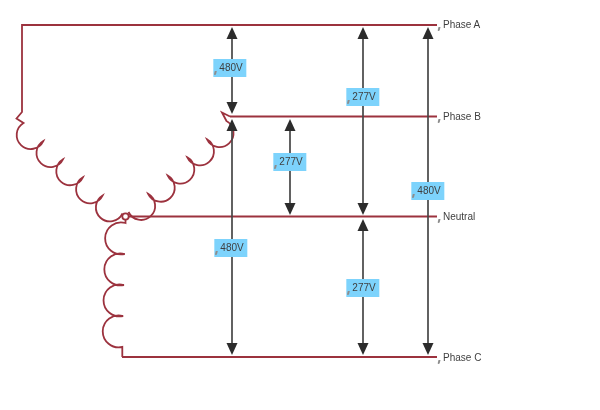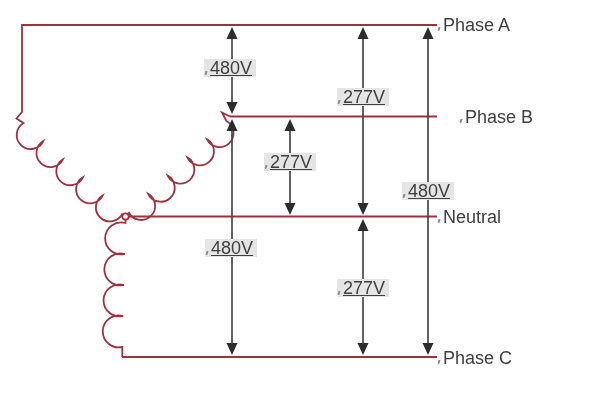--- a/index.html
+++ b/index.html
@@ -11,29 +11,28 @@
     overflow:hidden;
   }
   .stage svg{position:absolute;left:0;top:0;}
   .red{stroke:#9c323e;stroke-width:1.8;fill:none;}
   .stem{stroke:#464646;stroke-width:1.7;}
   .head{fill:#2c2c2c;stroke:none;}
   .dot{fill:#ffffff;stroke:#9c323e;stroke-width:1.8;}
   .lbl{
     position:absolute;
     color:#3f3f3f;
-    font-size:18px;
+    font-size:10px;
     line-height:16px;
     white-space:nowrap;
   }
   .vlabel{
     transform:translate(-50%,-50%);
-    background:#e5e5e5;
+    background:#7dd3fc;
     padding:1px 4px 1px 6px;
-    text-decoration:underline;
   }
   .plabel{
     transform:translate(0,-50%);
     padding-left:6px;
   }
   
   .lbl::before{
     content:"";
     position:absolute;
     left:1px;bottom:2px;
@@ -107,17 +106,17 @@
   </svg>
 
   <div class="lbl vlabel" style="left:230px;top:68px;">480V</div>
   <div class="lbl vlabel" style="left:363px;top:97px;">277V</div>
   <div class="lbl vlabel" style="left:290px;top:162px;">277V</div>
   <div class="lbl vlabel" style="left:428px;top:191px;">480V</div>
   <div class="lbl vlabel" style="left:231px;top:248px;">480V</div>
   <div class="lbl vlabel" style="left:363px;top:288px;">277V</div>
 
   <div class="lbl plabel" style="left:437px;top:25px;">Phase A</div>
-  <div class="lbl plabel" style="left:459px;top:117px;">Phase B</div>
+  <div class="lbl plabel" style="left:437px;top:117px;">Phase B</div>
   <div class="lbl plabel" style="left:437px;top:217px;text-align:center;">Neutral</div>
   <div class="lbl plabel" style="left:437px;top:358px;text-align:right;">Phase C</div>
 
 </div>
 
 </body></html>

